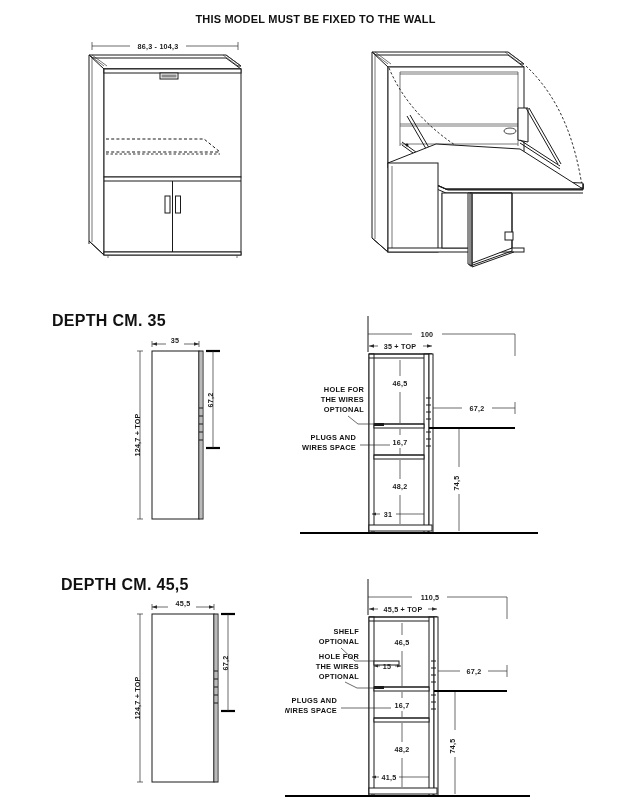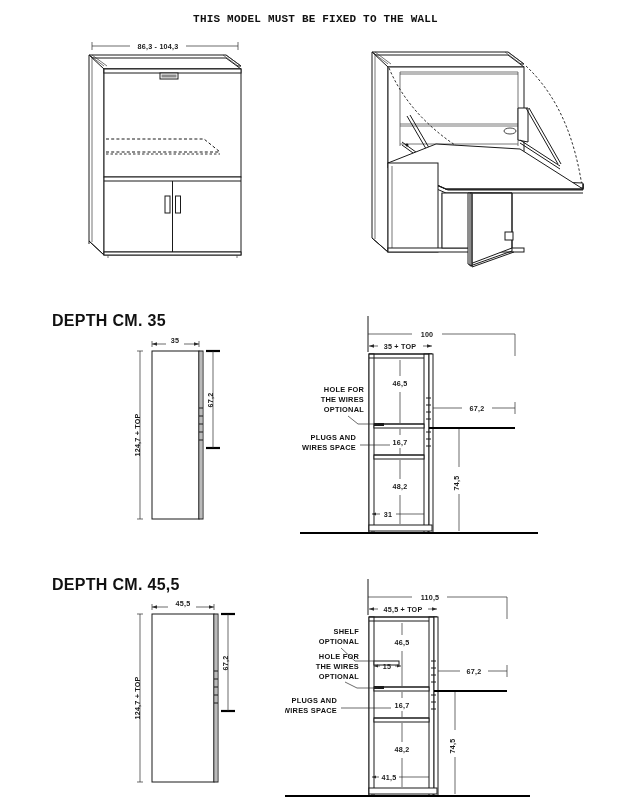--- a/index.html
+++ b/index.html
@@ -24,31 +24,30 @@
   .main-title {
     position: absolute;
     top: 13px;
     left: 0;
     width: 631px;
     text-align: center;
     font-size: 11px;
     font-weight: bold;
     letter-spacing: 0.2px;
     color: #111;
-    font-family: Liberation Mono, monospace;
   }
   .section-title {
     position: absolute;
     font-size: 16px;
     font-weight: bold;
     letter-spacing: 0.3px;
     color: #111;
   }
   #depth35-title { left: 52px; top: 312px; }
-  #depth455-title { left: 52px; top: 576px; }
+  #depth455-title { left: 61px; top: 576px; }
 
   svg { display: block; }
   .svg-abs { position: absolute; }
 
   
   .ln  { stroke: #1a1a1a; stroke-width: 1; fill: none; }
   .ln-thin { stroke: #3a3a3a; stroke-width: 0.7; fill: none; }
   .ln-mid { stroke: #555; stroke-width: 0.8; fill: none; }
   .ln-thick { stroke: #000; stroke-width: 2.2; fill: none; }
   .dash { stroke: #1a1a1a; stroke-width: 1; fill: none; stroke-dasharray: 3 2.2; }

